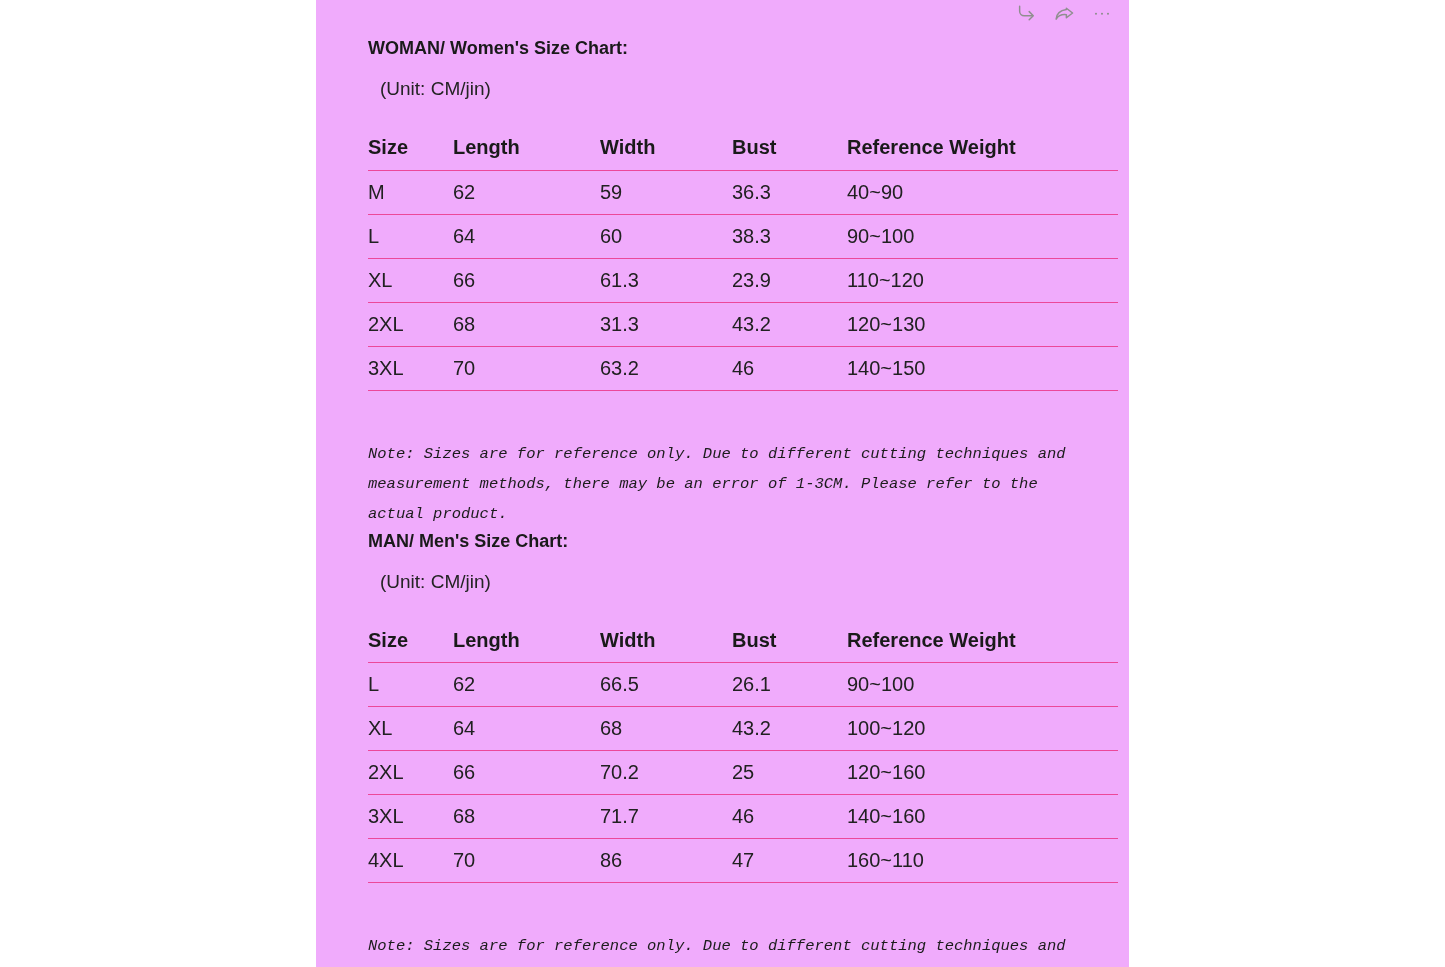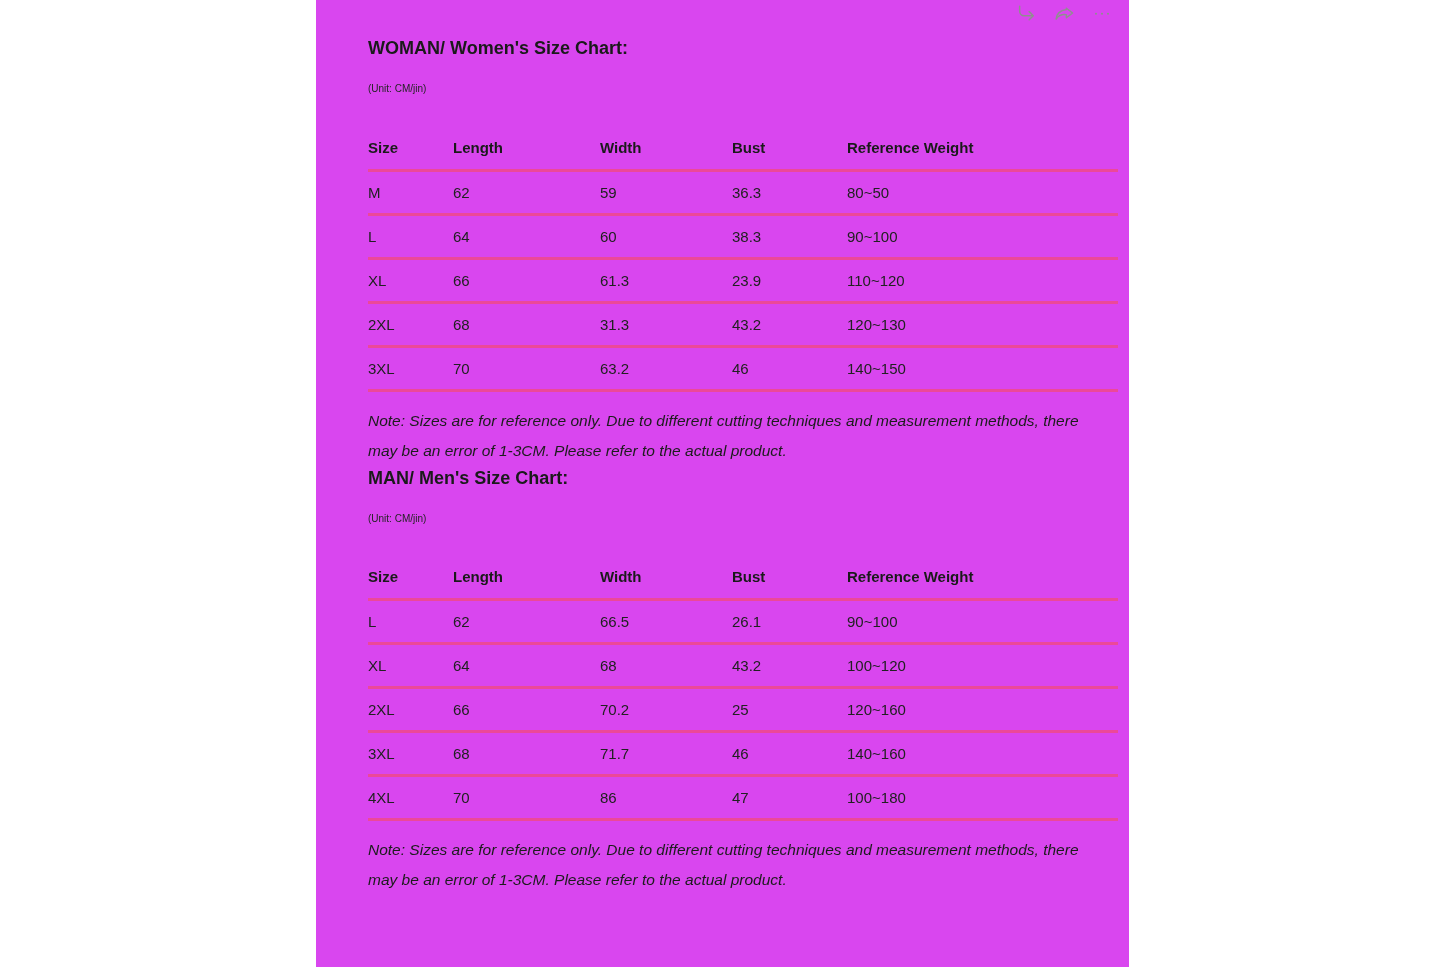--- a/index.html
+++ b/index.html
@@ -11,21 +11,21 @@
     background: #ffffff;
     font-family: "Liberation Sans", "DejaVu Sans", sans-serif;
     overflow: hidden;
   }
   .panel {
     position: absolute;
     left: 316px;
     top: 0;
     width: 813px;
     height: 967px;
-    background: #d946ef;
+    background: #f0abfc;
   }
   .toolbar {
     position: absolute;
     top: 4px;
     right: 16px;
     display: flex;
     align-items: center;
     gap: 16px;
   }
   .toolbar .icon-btn {
@@ -54,57 +54,59 @@
   }
   h2.section-title {
     margin: 0;
     font-size: 18px;
     line-height: 24px;
     font-weight: 700;
     color: #1a1a1a;
   }
   .unit {
     margin-top: 19px;
-    font-size: 10px;
+    font-size: 19px;
     line-height: 20px;
     color: #242424;
+    margin-left: 12px;
   }
   table.size-table {
     margin-top: 27px;
     width: 750px;
     border-collapse: collapse;
     table-layout: fixed;
   }
   table.size-table col.c1 { width: 85px; }
   table.size-table col.c2 { width: 147px; }
   table.size-table col.c3 { width: 132px; }
   table.size-table col.c4 { width: 115px; }
   table.size-table col.c5 { width: 271px; }
   table.size-table th,
   table.size-table td {
     height: 44px;
     padding: 0;
     text-align: left;
     vertical-align: middle;
-    font-size: 15px;
-    border-bottom: 3px solid #ec4899;
+    font-size: 20px;
+    border-bottom: 1px solid #ec4899;
     color: #212121;
     font-weight: 400;
   }
   table.size-table th {
     font-weight: 700;
     color: #1a1a1a;
   }
   .note {
-    margin-top: 14px;
+    margin-top: 48px;
     width: 732px;
     font-style: italic;
     font-size: 15.5px;
     line-height: 30px;
     color: #1c1c1c;
+    font-family: Liberation Mono, monospace;
   }
   .section-man h2.section-title {
   }
 </style>
 </head>
 <body>
 
 <div class="panel">
 
   <div class="toolbar">
@@ -149,21 +151,21 @@
               <th>Bust</th>
               <th>Reference Weight</th>
             </tr>
           </thead>
         <tbody>
             <tr>
               <td>M</td>
               <td>62</td>
               <td>59</td>
               <td>36.3</td>
-              <td>80~50</td>
+              <td>40~90</td>
             </tr>
             <tr>
               <td>L</td>
               <td>64</td>
               <td>60</td>
               <td>38.3</td>
               <td>90~100</td>
             </tr>
             <tr>
               <td>XL</td>
@@ -238,21 +240,21 @@
               <td>68</td>
               <td>71.7</td>
               <td>46</td>
               <td>140~160</td>
             </tr>
             <tr>
               <td>4XL</td>
               <td>70</td>
               <td>86</td>
               <td>47</td>
-              <td>100~180</td>
+              <td>160~110</td>
             </tr>
           </tbody>
       </table>
       <div class="note">Note: Sizes are for reference only. Due to different cutting techniques and measurement methods, there may be an error of 1-3CM. Please refer to the actual product.</div>
     </section>
 
   </div>
 </div>
 
 </body></html>

